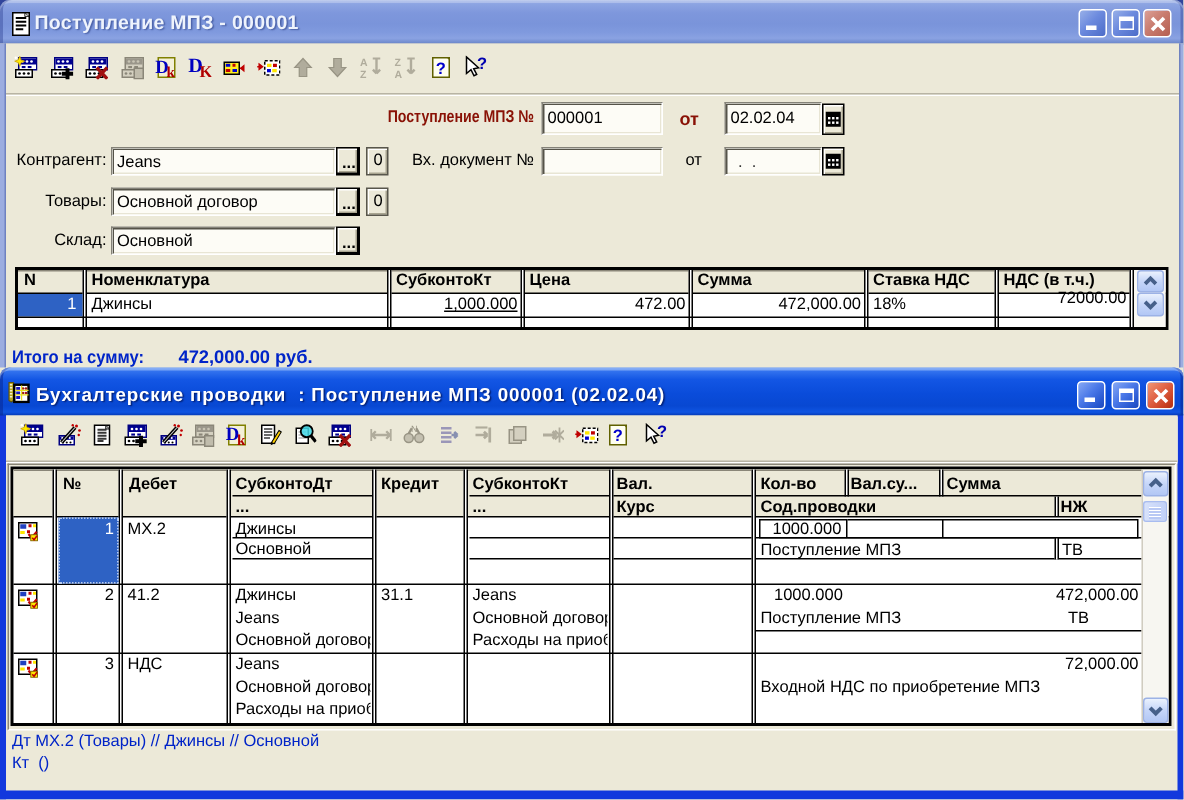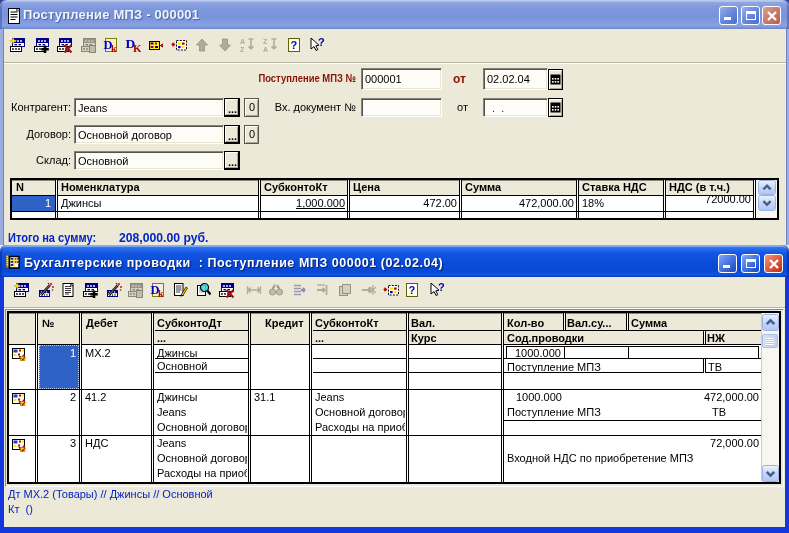--- a/index.html
+++ b/index.html
@@ -163,21 +163,21 @@
   </div>
 <div style="position:absolute;left:309px;top:37px;width:16px;height:16px">
     <svg width="16" height="16" viewBox="0 0 16 16" style="position:absolute;left:0;top:0">
       <path d="M2 1 L2 12 L5 9.5 L7 13.5 L8.8 12.6 L6.8 8.8 L10 8.2 Z" fill="#fff" stroke="#000" stroke-width="1"></path>
       <text x="9" y="9" font-size="11" font-weight="bold" fill="#0000b0" font-family="Liberation Sans">?</text>
     </svg>
   </div>
 <div style="position:absolute;right:433px;top:72px;white-space:nowrap;font-size:11.5px;font-weight:bold;color:#891105;transform:scaleX(0.82);transform-origin:100% 50%;">Поступление МПЗ №</div>
 <div style="position:absolute;left:453px;top:71.5px;white-space:nowrap;font-size:12px;font-weight:bold;color:#891105;">от</div>
 <div style="position:absolute;right:718px;top:101px;white-space:nowrap;">Контрагент:</div>
-<div style="position:absolute;right:718px;top:128px;white-space:nowrap;">Договор:</div>
+<div style="position:absolute;right:718px;top:128px;white-space:nowrap;">Товары:</div>
 <div style="position:absolute;right:718px;top:154px;white-space:nowrap;">Склад:</div>
 <div style="position:absolute;right:433px;top:101px;white-space:nowrap;">Вх. документ №</div>
 <div style="position:absolute;left:457px;top:101px;white-space:nowrap;">от</div>
 <div style="position:absolute;left:361px;top:68px;width:81px;height:22px;background:#fdfcf6;border:1px solid;border-color:#848278 #fff #fff #848278;box-shadow:inset 1px 1px 0 #555349, inset -1px -1px 0 #e8e5d4;box-sizing:border-box;">
     <div style="position:absolute;left:3px;top:4px;white-space:nowrap">000001</div>
   </div>
 <div style="position:absolute;left:483px;top:68px;width:65px;height:22px;background:#fdfcf6;border:1px solid;border-color:#848278 #fff #fff #848278;box-shadow:inset 1px 1px 0 #555349, inset -1px -1px 0 #e8e5d4;box-sizing:border-box;">
     <div style="position:absolute;left:3px;top:4px;white-space:nowrap">02.02.04</div>
   </div>
 <div style="position:absolute;left:548px;top:69px;width:15px;height:21px;background:#ece9d8;border:1.5px solid #000;box-sizing:border-box;box-shadow:inset 1px 1px 0 #fff, inset -1px -1px 0 #a8a490;">
@@ -267,21 +267,21 @@
     <svg width="16" height="13.5" viewBox="0 0 16 15" style="position:absolute;left:0;top:0">
       <path d="M4 9.2 L8 5.2 L12 9.2" stroke="#46608a" stroke-width="2.8" fill="none"></path>
     </svg>
   </div>
 <div style="position:absolute;left:757.5px;top:195px;width:18px;height:15.5px;background:linear-gradient(180deg,#eaf1fd,#c6d6f9 50%,#b2c7f5);border:1px solid #9cb2e6;border-radius:2.5px;box-sizing:border-box;">
     <svg width="16" height="13.5" viewBox="0 0 16 15" style="position:absolute;left:0;top:0">
       <path d="M4 5.8 L8 9.8 L12 5.8" stroke="#46608a" stroke-width="2.8" fill="none"></path>
     </svg>
   </div>
 <div style="position:absolute;left:8px;top:230.5px;white-space:nowrap;font-size:12px;font-weight:bold;color:#0024c8;transform:scaleX(0.92);transform-origin:0 0;">Итого на сумму:</div>
-<div style="position:absolute;left:119px;top:230.5px;white-space:nowrap;font-size:12.2px;font-weight:bold;color:#0024c8;">208,000.00 руб.</div>
+<div style="position:absolute;left:119px;top:230.5px;white-space:nowrap;font-size:12.2px;font-weight:bold;color:#0024c8;">472,000.00 руб.</div>
 <div style="position:absolute;left:0px;top:244.5px;width:789px;height:288.5px;background:#ece9d8;"></div>
 <div style="position:absolute;left:0px;top:275.5px;width:4px;height:257.5px;background:#1238dd;"></div>
 <div style="position:absolute;left:785px;top:275.5px;width:4px;height:257.5px;background:#1238dd;"></div>
 <div style="position:absolute;left:0px;top:527px;width:789px;height:6px;background:#1238dd;"></div>
 <div style="position:absolute;left:0px;top:244.5px;width:789px;height:32px;border-radius:6px 6px 0 0;background:linear-gradient(180deg,#5a92f4 0%,#3272ee 8%,#1356e4 25%,#0a4cda 55%,#0848d2 80%,#0f54e2 93%,#0538b4 100%);"></div>
 <div style="position:absolute;left:0px;top:244.5px;width:789px;height:32px;border-radius:6px 6px 0 0;box-shadow:inset 0 2px 0 rgba(255,255,255,0.3), inset 2px 0 0 rgba(10,40,150,0.55), inset -2px 0 0 rgba(10,40,150,0.55);"></div>
 <div style="position:absolute;left:4px;top:253.0px;width:16px;height:16px">
     <svg width="16" height="16" viewBox="0 0 16 16" style="position:absolute;left:0;top:0">
       <path d="M2 2 h3 v12 l-1.5 1 l-1.5 -1 Z" fill="#b8a820" stroke="#605410" stroke-width="0.8"></path>
       <path d="M2.6 3.5 h1.6 M2.6 5.5 h1.6 M2.6 7.5 h1.6 M2.6 9.5 h1.6 M2.6 11.5 h1.6" stroke="#f0ecd0" stroke-width="0.9"></path>
@@ -517,21 +517,21 @@
 <div class="dline" style="left:562.5px;top:313px;height:18px"></div>
 <div class="dline" style="left:625.5px;top:313px;height:18px"></div>
 <div class="dline" style="left:703px;top:331px;height:13px"></div>
 <div style="position:absolute;left:154.5px;top:330px;width:93.5px;height:1px;background:#000;"></div>
 <div style="position:absolute;left:312.5px;top:330px;width:93.5px;height:1px;background:#000;"></div>
 <div style="position:absolute;left:409px;top:330px;width:92px;height:1px;background:#000;"></div>
 <div style="position:absolute;left:504px;top:330px;width:258px;height:1px;background:#000;"></div>
 <div style="position:absolute;left:42px;top:316.5px;white-space:nowrap;font-weight:bold;">№</div>
 <div style="position:absolute;left:86px;top:316.5px;white-space:nowrap;font-weight:bold;">Дебет</div>
 <div style="position:absolute;left:157px;top:316.5px;white-space:nowrap;font-weight:bold;">СубконтоДт</div>
-<div style="position:absolute;left:254px;top:316.5px;white-space:nowrap;font-weight:bold;margin-left:11px;">Кредит</div>
+<div style="position:absolute;left:254px;top:316.5px;white-space:nowrap;font-weight:bold;">Кредит</div>
 <div style="position:absolute;left:315px;top:316.5px;white-space:nowrap;font-weight:bold;">СубконтоКт</div>
 <div style="position:absolute;left:411px;top:316.5px;white-space:nowrap;font-weight:bold;">Вал.</div>
 <div style="position:absolute;left:507px;top:316.5px;white-space:nowrap;font-weight:bold;">Кол-во</div>
 <div style="position:absolute;left:567px;top:316.5px;white-space:nowrap;font-weight:bold;">Вал.су...</div>
 <div style="position:absolute;left:631px;top:316.5px;white-space:nowrap;font-weight:bold;">Сумма</div>
 <div style="position:absolute;left:157px;top:331.8px;white-space:nowrap;font-weight:bold;">...</div>
 <div style="position:absolute;left:315px;top:331.8px;white-space:nowrap;font-weight:bold;">...</div>
 <div style="position:absolute;left:411px;top:331.8px;white-space:nowrap;font-weight:bold;">Курс</div>
 <div style="position:absolute;left:507px;top:331.8px;white-space:nowrap;font-weight:bold;">Сод.проводки</div>
 <div style="position:absolute;left:707px;top:331.8px;white-space:nowrap;font-weight:bold;">НЖ</div>

